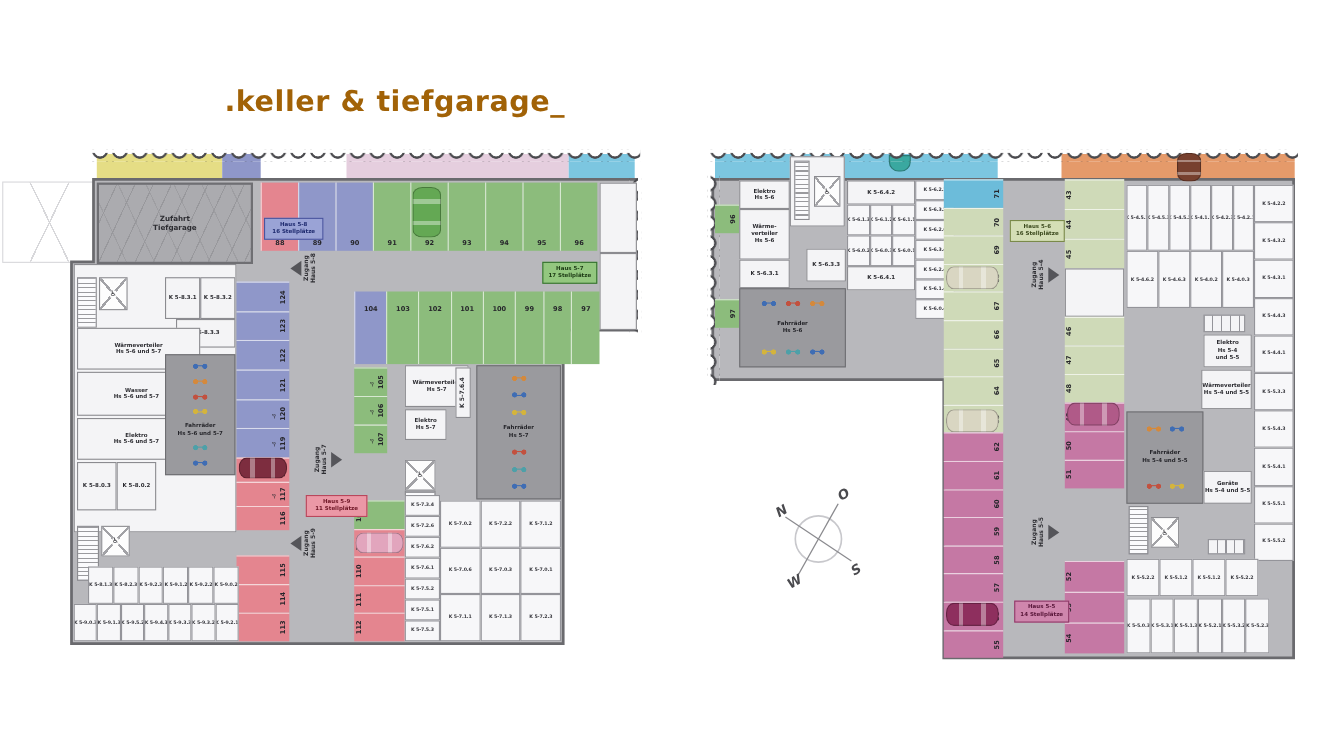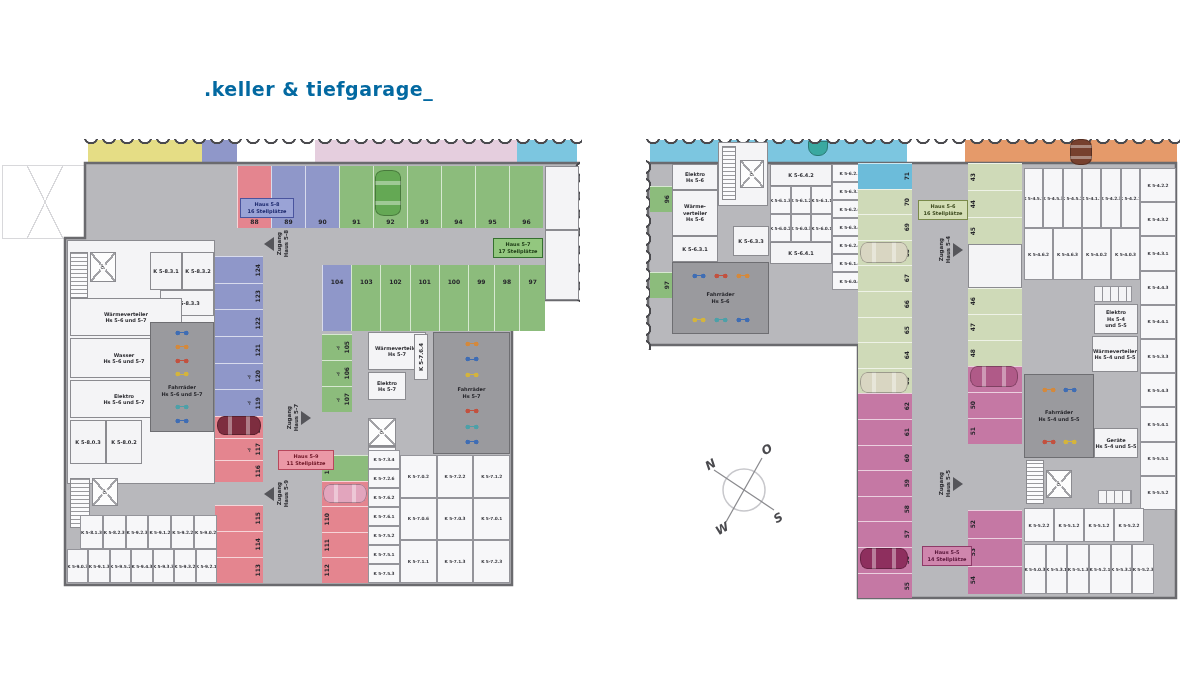--- a/index.html
+++ b/index.html
@@ -1,21 +1,21 @@
 <!DOCTYPE html>
 <html><head>
 <meta charset="utf-8">
 <style>
   html,body{margin:0;padding:0;background:#ffffff;}
   #stage{position:relative;width:1200px;height:675px;overflow:hidden;
          font-family:"DejaVu Sans",sans-serif;background:#fff;}
   .abs{position:absolute;box-sizing:border-box;}
   
-  #title{position:absolute;left:204px;top:78px;font-size:19px;font-weight:bold;
-         color:#0369a1;letter-spacing:.5px;}
+  #title{position:absolute;left:204px;top:78px;font-size:26px;font-weight:bold;
+         color:#a16207;letter-spacing:.5px;}
   
   #floors{position:absolute;left:0;top:0;}
   
   .strip{position:absolute;height:24px;top:140px;}
   
   .wave-h{position:absolute;height:11px;
     background:linear-gradient(#fff 0 0) 0 0/100% 3px no-repeat,
     radial-gradient(circle 7.5px at 9px 1px,#fff 5px,#4a4a4e 5.5px 7px,rgba(0,0,0,0) 7.5px) 0 0/18px 11px repeat-x;}
   .wave-v-r{position:absolute;width:11px;
     background:linear-gradient(#fff 0 0) 100% 0/3px 100% no-repeat,
@@ -116,20 +116,26 @@
   <svg id="floors" width="1200" height="675">
     <polygon points="85,163 580,163 580,300 512,300 512,585 65,585 65,238 85,238" fill="#b8b8bc" stroke="#6a6a6e" stroke-width="2.5"></polygon>
     <polygon points="648,163 1176,163 1176,598 858,598 858,345 648,345" fill="#b8b8bc" stroke="#6a6a6e" stroke-width="2.5"></polygon>
   </svg>
 
   <div class="wave-h" style="left:82px;top:136px;width:500px;"></div>
   <div class="wave-h" style="left:644px;top:136px;width:536px;"></div>
   <div class="wave-v-r" style="left:572px;top:160px;height:145px;"></div>
   <div class="wave-v-l" style="left:643px;top:158px;height:192px;"></div>
 
+  <div class="room hatch" style="left:88px;top:166px;width:142px;height:74px;">
+    <div class="lbl big">
+        <div>Zufahrt</div>
+    <div>Tiefgarage</div>
+      </div>
+  </div>
 
   <div class="prow" style="left:237px;top:166px;width:306px;height:62px;">
 
   <div class="sp sp-red">
         <span class="num">88</span>
       </div>
       <div class="sp sp-blue">
         <span class="num">89</span>
       </div>
       <div class="sp sp-blue">

